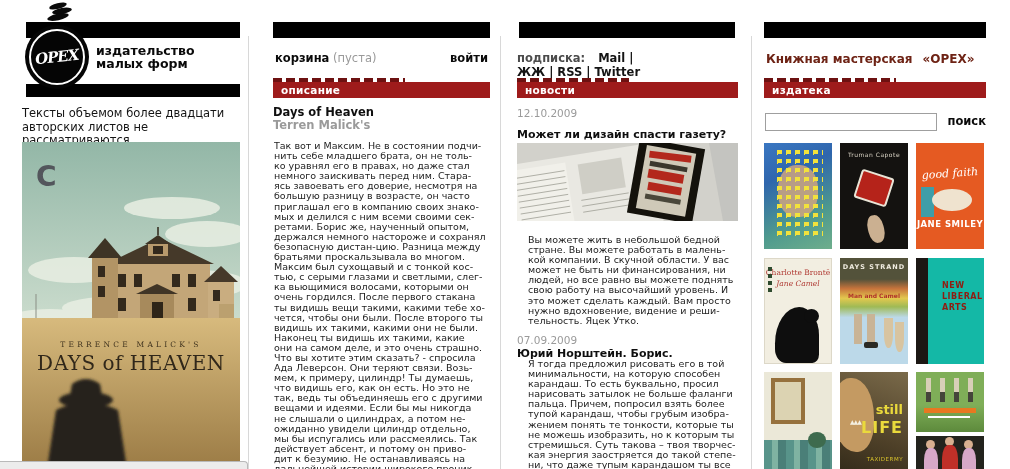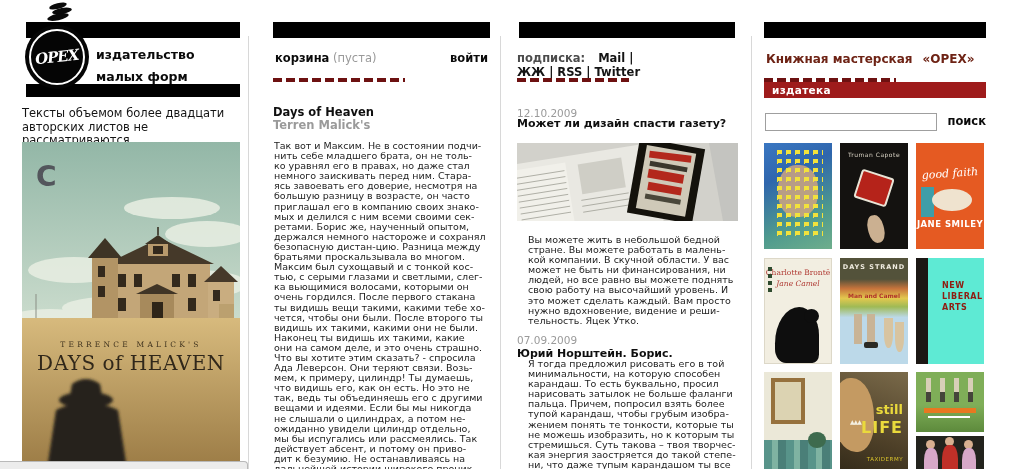--- a/index.html
+++ b/index.html
@@ -15,21 +15,21 @@
   .pre { white-space:pre-line; }
 
   
   #col1 { left:22px; width:218px; }
   .scribble { position:absolute; left:20px; top:1px; }
   .emblem { position:absolute; left:3px; top:25px; width:64px; height:64px; background:#050505;
             border-radius:50%; display:flex; align-items:center; justify-content:center; }
   .emblem::before { content:""; position:absolute; inset:4px; border:2px solid #fff; border-radius:50%; }
   .emblem span { color:#fff; font-family:"DejaVu Serif",serif; font-style:italic; font-weight:bold;
                  font-size:15px; transform:rotate(-6deg); letter-spacing:-1px; position:relative; }
-  .pubname { position:absolute; left:74px; top:44px; font-size:12.5px; font-weight:bold; line-height:22px; color:#0a0a0a; }
+  .pubname { position:absolute; left:74px; top:44px; font-size:12.5px; font-weight:bold; line-height:13px; color:#0a0a0a; }
   .tagline { position:absolute; left:0; top:107px; font-size:11.5px; line-height:13.5px; color:#141414; }
   .poster { position:absolute; left:0; top:142px; width:218px; height:327px; cursor:pointer; }
 
   
   .ghost { position:absolute; top:78px; left:0; height:4px;
            background:repeating-linear-gradient(90deg,#6d1111 0 9px,transparent 9px 13px); }
   .redbar { position:absolute; top:82px; left:0; height:16px; background:#9e1b1b; color:#fff;
             font-size:10.5px; font-weight:bold; letter-spacing:.3px; padding:2px 0 0 8px; }
 
   
@@ -103,21 +103,21 @@
   
   .c5 { background:linear-gradient(180deg,#53523a 0 20%,#c8743c 29%,#e3c84e 38%,#9fba55 46%,#bcd9e9 56%,#bcd9e9 100%); }
   .c5 .a { margin-top:5px; text-align:center; color:#f0ece0; font-size:6.5px; font-weight:bold; letter-spacing:1px; }
   .c5 .t { position:absolute; left:0; right:0; top:34px; text-align:center; color:#b0332a; font-size:6px; font-weight:bold; }
   .c5 .leg1,.c5 .leg2 { position:absolute; top:56px; width:8px; height:30px; background:#c9b496; }
   .c5 .leg1 { left:14px; } .c5 .leg2 { left:27px; }
   .c5 .shoe { position:absolute; left:24px; top:84px; width:14px; height:6px; background:#2a2a24; border-radius:2px; }
   .c5 .hoof1,.c5 .hoof2 { position:absolute; top:60px; width:9px; height:30px; background:#d8c4a0; border-radius:0 0 45% 45%; }
   .c5 .hoof1 { left:44px; } .c5 .hoof2 { left:55px; top:64px; }
   
-  .c6 { background:#5eead4; }
+  .c6 { background:#14b8a6; }
   .c6 .spine { position:absolute; left:0; top:0; bottom:0; width:12px; background:#1c1714; }
   .c6 .t { position:absolute; left:26px; top:22px; color:#8f1d12; font-size:8px; font-weight:bold;
            line-height:11px; letter-spacing:.5px; }
   .c6 .sub { position:absolute; left:26px; top:80px; color:#9c2c1e; font-size:5px; line-height:7px; }
   
   .c7 { background:#ebe8d8; }
   .c7 .frame { position:absolute; left:7px; top:6px; width:34px; height:46px; border:4px solid #96713d; background:#dcd3b2; }
   .c7 .city { position:absolute; left:0; right:0; bottom:0; height:38px;
               background:repeating-linear-gradient(90deg,#58948a 0 8px,#7fb3a2 8px 14px,#4a7f78 14px 22px); }
   .c7 .tree { position:absolute; right:6px; bottom:30px; width:18px; height:16px; background:#3e6b4e; border-radius:50%; }
@@ -243,20 +243,21 @@
   </div>
 
   <div class="col" id="col2">
     <div class="topbar"></div>
     <div class="cartrow">
       <span class="cart"><b>корзина</b>
         <span class="muted">(пуста)</span></span>
       <span class="login">войти</span>
     </div>
     <div class="ghost" style="width:132px"></div>
+    <div class="redbar" style="width:217px">описание</div>
     <div class="worktitle">Days of Heaven</div>
     <div class="workauthor">Terren Malick's</div>
     <div class="bodytext pre">Так вот и Максим. Не в состоянии подчи-
 нить себе младшего брата, он не толь-
 ко уравнял его в правах, но даже стал
 немного заискивать перед ним. Стара-
 ясь завоевать его доверие, несмотря на
 большую разницу в возрасте, он часто
 приглашал его в компанию своих знако-
 мых и делился с ним всеми своими сек-
@@ -286,23 +287,24 @@
 дит к безумию. Не останавливаясь на
 дальнейшей истории широкого проник-</div>
   </div>
 
   <div class="col" id="col3">
     <div class="topbar"></div>
     <div class="subrow">
       <span class="sublabel">подписка:</span><a>Mail</a><span class="sep">|</span><a>ЖЖ</a><span class="sep">|</span><a>RSS</a><span class="sep">|</span><a>Twitter</a>
     </div>
     <div class="ghost" style="width:112px"></div>
+    <div class="redbar" style="width:221px">новости</div>
 
     <div class="ndate" style="top:107px">12.10.2009</div>
-    <div class="ntitle" style="top:117px">Может ли дизайн спасти газету?</div>
+    <div class="ntitle" style="top:128px">Может ли дизайн спасти газету?</div>
     <div class="newsimg">
       <svg width="221" height="78" viewBox="0 0 221 78">
         <rect width="221" height="78" fill="#d2d1cb"></rect>
         <g transform="rotate(-9 110 39)">
           <rect x="-12" y="4" width="152" height="88" fill="#e9e8e2"></rect>
           <rect x="-6" y="10" width="58" height="70" fill="#f1f0ea"></rect>
           <g stroke="#a3a39a" stroke-width="0.8">
             <line x1="0" y1="18" x2="50" y2="18"></line>
               <line x1="0" y1="24" x2="50" y2="24"></line>
             <line x1="0" y1="30" x2="50" y2="30"></line>

